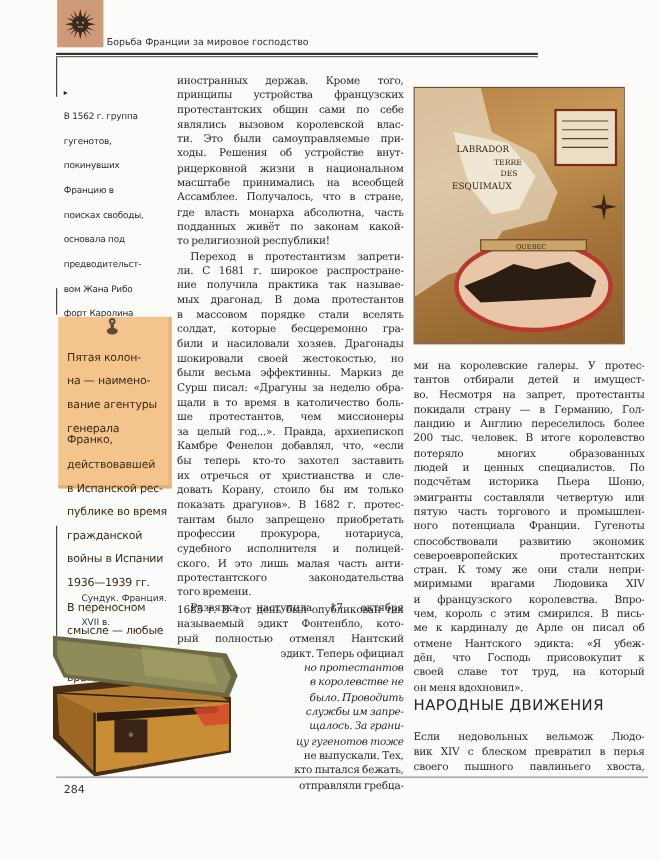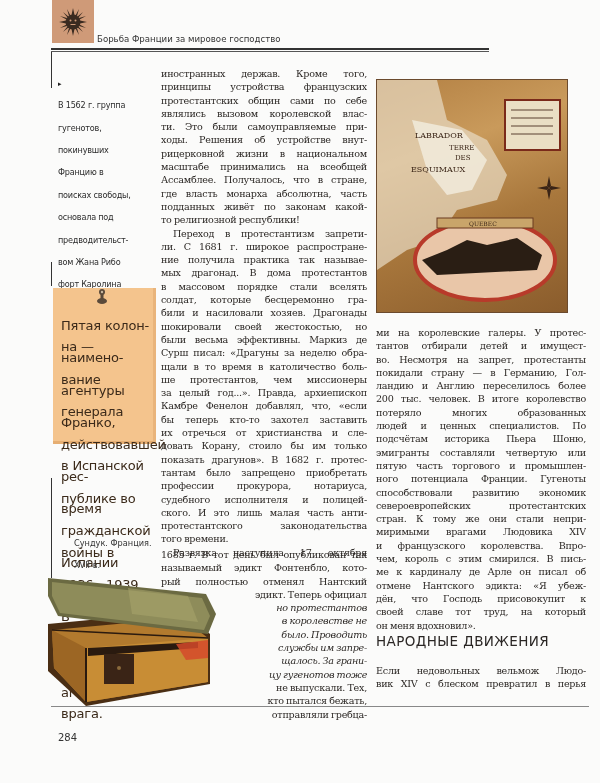--- a/index.html
+++ b/index.html
@@ -34,21 +34,21 @@
     white-space: pre-line; letter-spacing: -0.2px;
   }
   .note {
     position: absolute; left: 53px; top: 288px; width: 100px; height: 153px;
     background: #f4c48d;
     border-right: 3px solid #e9b47b; border-bottom: 3px solid #e6ae72;
   }
   .note-icon { position: absolute; left: 42px; top: 0; width: 14px; height: 18px; }
   .note-text {
     position: absolute; left: 8px; top: 22px; width: 92px;
-    font-family: "DejaVu Sans", sans-serif; font-size: 13px; line-height: 10.8px; color: #3b2a1a;
+    font-family: "DejaVu Sans", sans-serif; font-size: 10px; line-height: 10.8px; color: #3b2a1a;
     white-space: pre-line; letter-spacing: -0.2px;
   }
   .chest-caption {
     position: absolute; left: 74px; top: 527px; width: 100px;
     font-family: "DejaVu Sans", sans-serif; font-size: 8.2px; line-height: 11px; color: #333; white-space: pre-line;
   }
   .chest { position: absolute; left: 48px; top: 566px; width: 170px; height: 140px; }
 
   .col {
     position: absolute; font-size: 9.6px; line-height: 13.3px; color: #2c2825;
@@ -66,21 +66,21 @@
     border: 1px solid #6b4a2d;
     background: linear-gradient(160deg, #b38043 0%, #c99a5b 30%, #a8773c 60%, #8a5c2c 100%);
     overflow: hidden;
   }
   .col2 { left: 376px; top: 326px; width: 210px; }
   .section-title {
     position: absolute; left: 376px; top: 633px;
     font-family: "DejaVu Sans", sans-serif; font-size: 13.5px; letter-spacing: 0.4px; color: #2a2624;
   }
   .col3 { left: 376px; top: 664px; width: 210px; }
-  .page-num { position: absolute; left: 58px; top: 713px; font-family: "DejaVu Sans", sans-serif; font-size: 10px; color: #333; margin-top: 19px; }
+  .page-num { position: absolute; left: 58px; top: 713px; font-family: "DejaVu Sans", sans-serif; font-size: 10px; color: #333; }
 </style>
 </head>
 <body>
 
 <div class="emblem">
   <svg viewBox="0 0 30 30">
     <g fill="#3a2a20">
       <circle cx="15" cy="15" r="7.5"></circle>
       <polygon points="15,1 16.5,8 13.5,8"></polygon>
         <polygon points="15,29 16.5,22 13.5,22"></polygon>
@@ -294,16 +294,17 @@
   <span class="l">отмене Нантского эдикта: «Я убеж-</span>
   <span class="l">дён, что Господь присовокупит к</span>
   <span class="l">своей славе тот труд, на который</span>
   <span class="l last">он меня вдохновил».</span>
 </div>
 
 <div class="section-title">НАРОДНЫЕ ДВИЖЕНИЯ</div>
 <div class="col col3">
   <span class="l">Если недовольных вельмож Людо-</span>
   <span class="l">вик XIV с блеском превратил в перья</span>
+  <span class="l">своего пышного павлиньего хвоста,</span>
 </div>
 
 <div class="rule-bottom"></div>
 <div class="page-num">284</div>
 
 </body></html>

